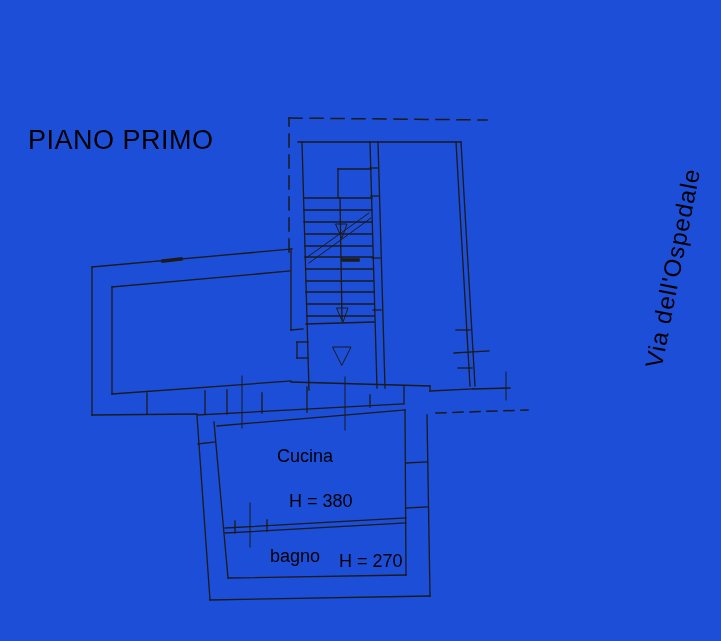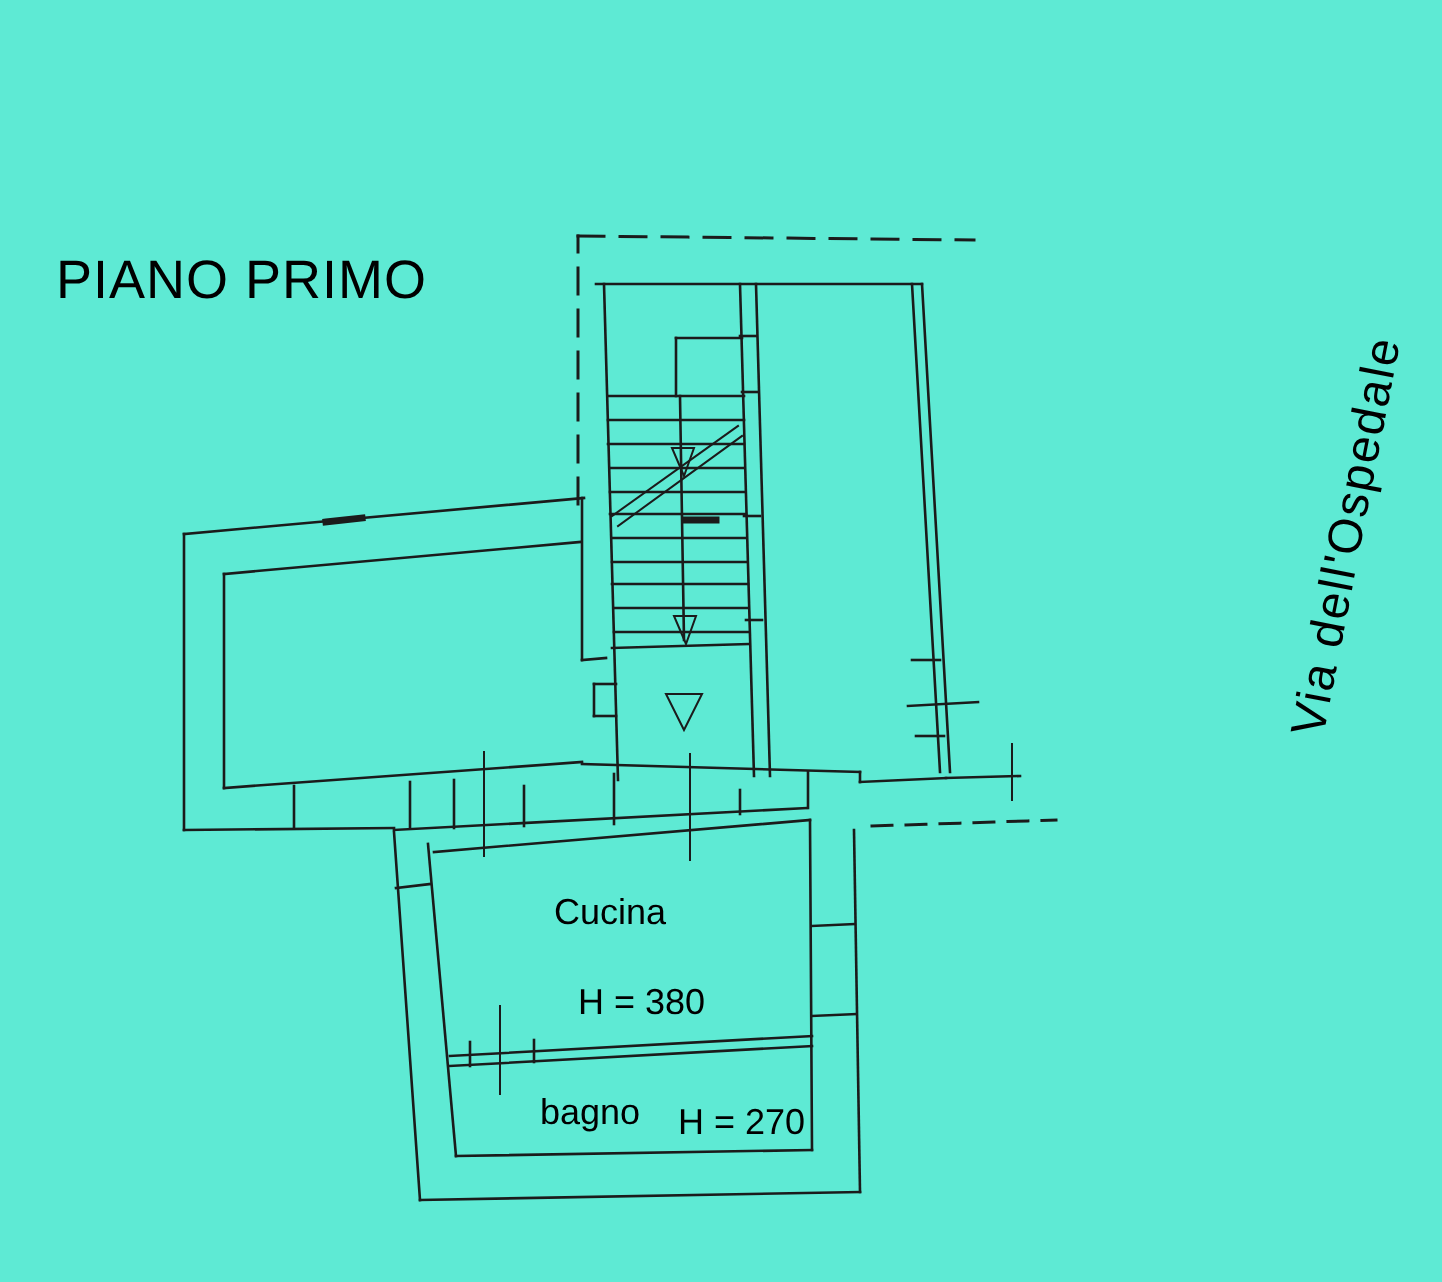--- a/index.html
+++ b/index.html
@@ -1,20 +1,20 @@
 <!DOCTYPE html>
 <html><head>
 <meta charset="utf-8">
 <style>
   html, body { margin: 0; padding: 0; background: #ffffff; }
   .stage {
     position: relative;
     width: 721px;
     height: 641px;
-    background: #5eead4;
+    background: #1d4ed8;
     overflow: hidden;
     font-family: "Liberation Sans", sans-serif;
   }
   svg.plan { position: absolute; left: 0; top: 0; }
   text {
     font-family: "Liberation Sans", sans-serif;
     fill: #000000;
   }
   .t-title  { font-size: 27px; letter-spacing: 0.5px; }
   .t-room   { font-size: 18px; }

